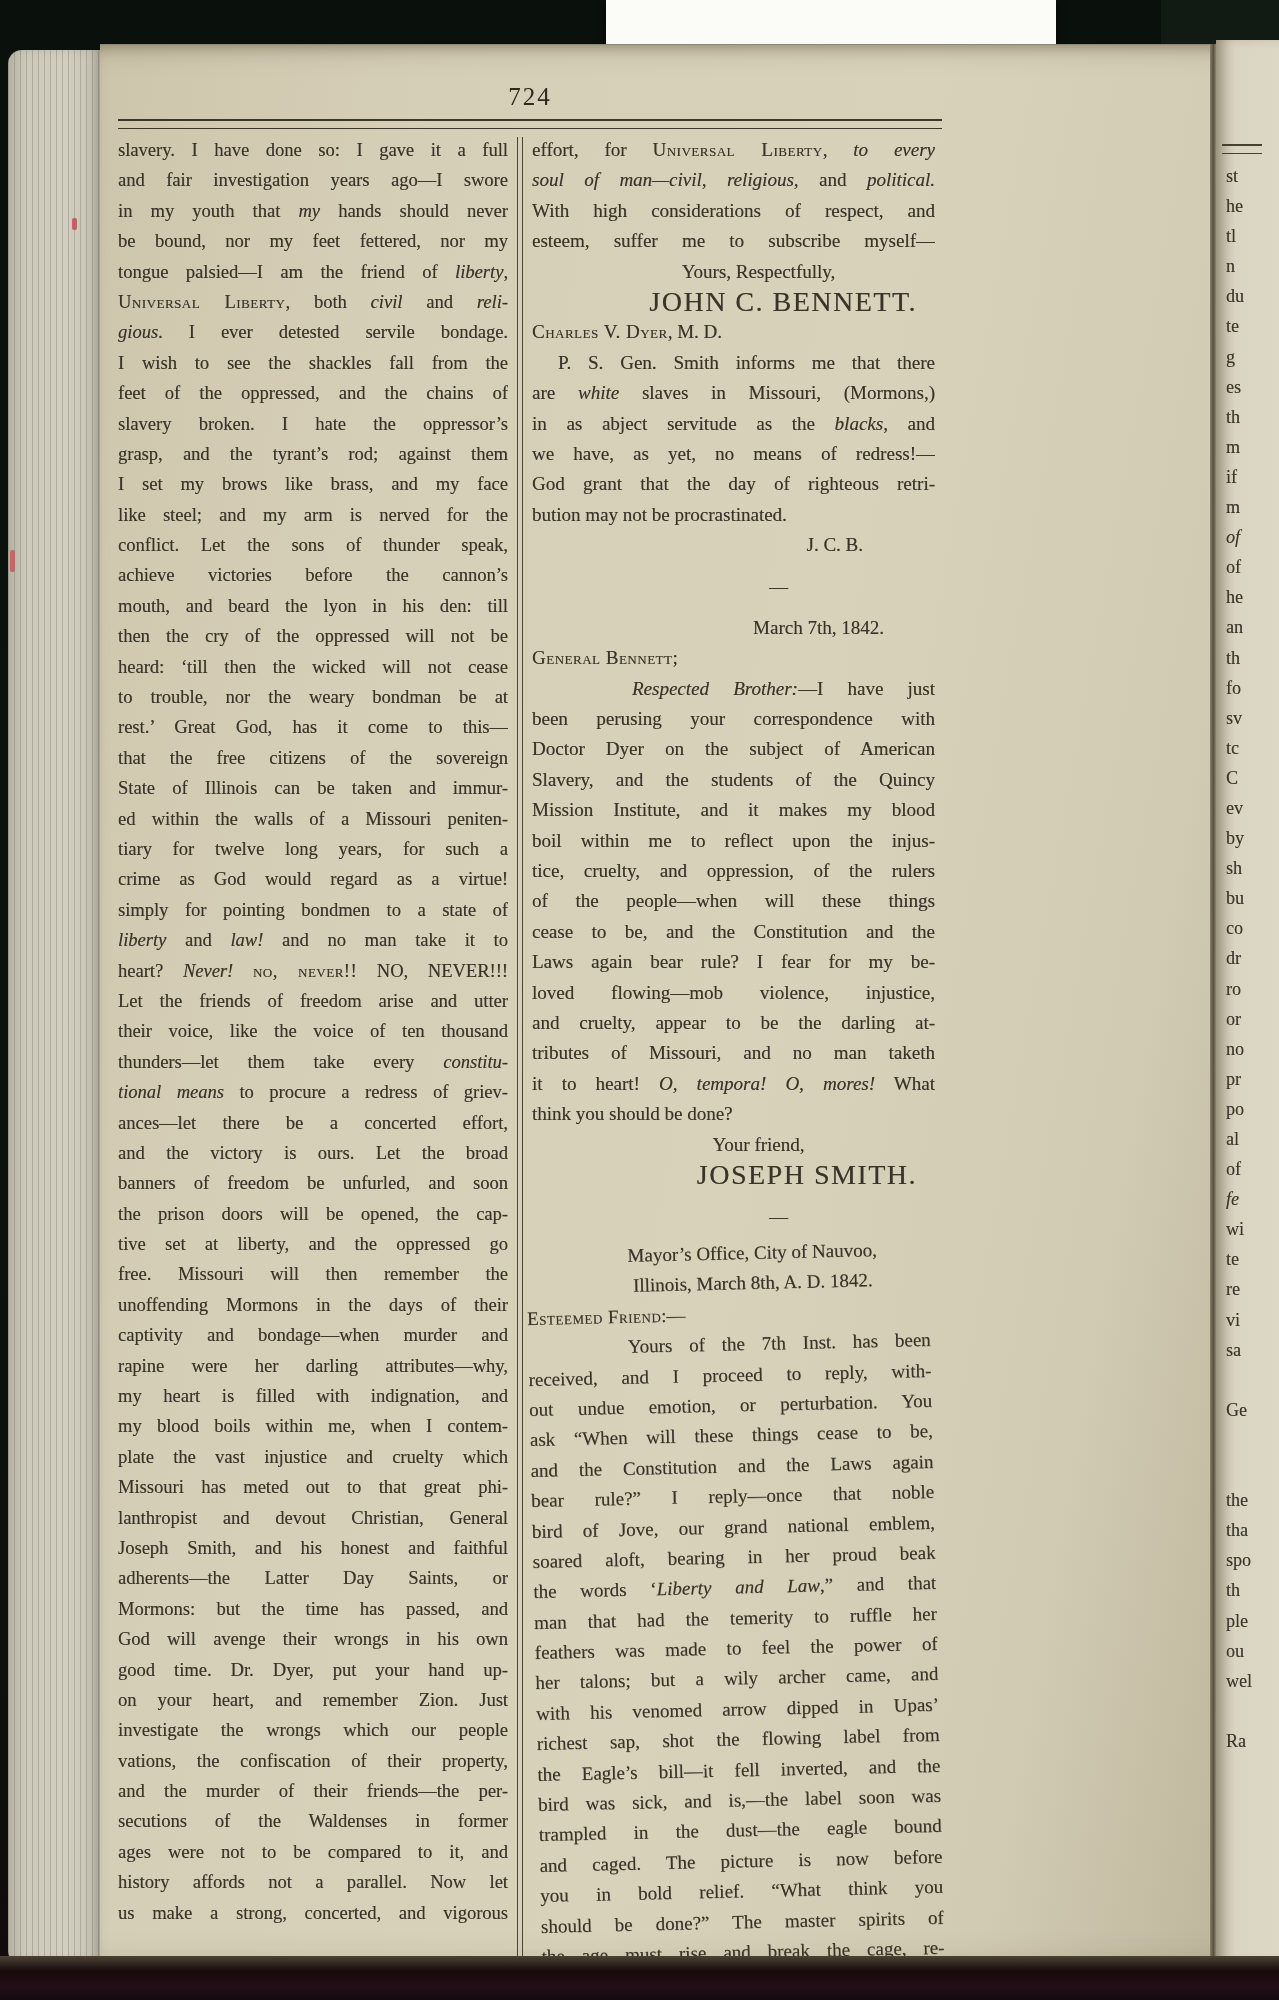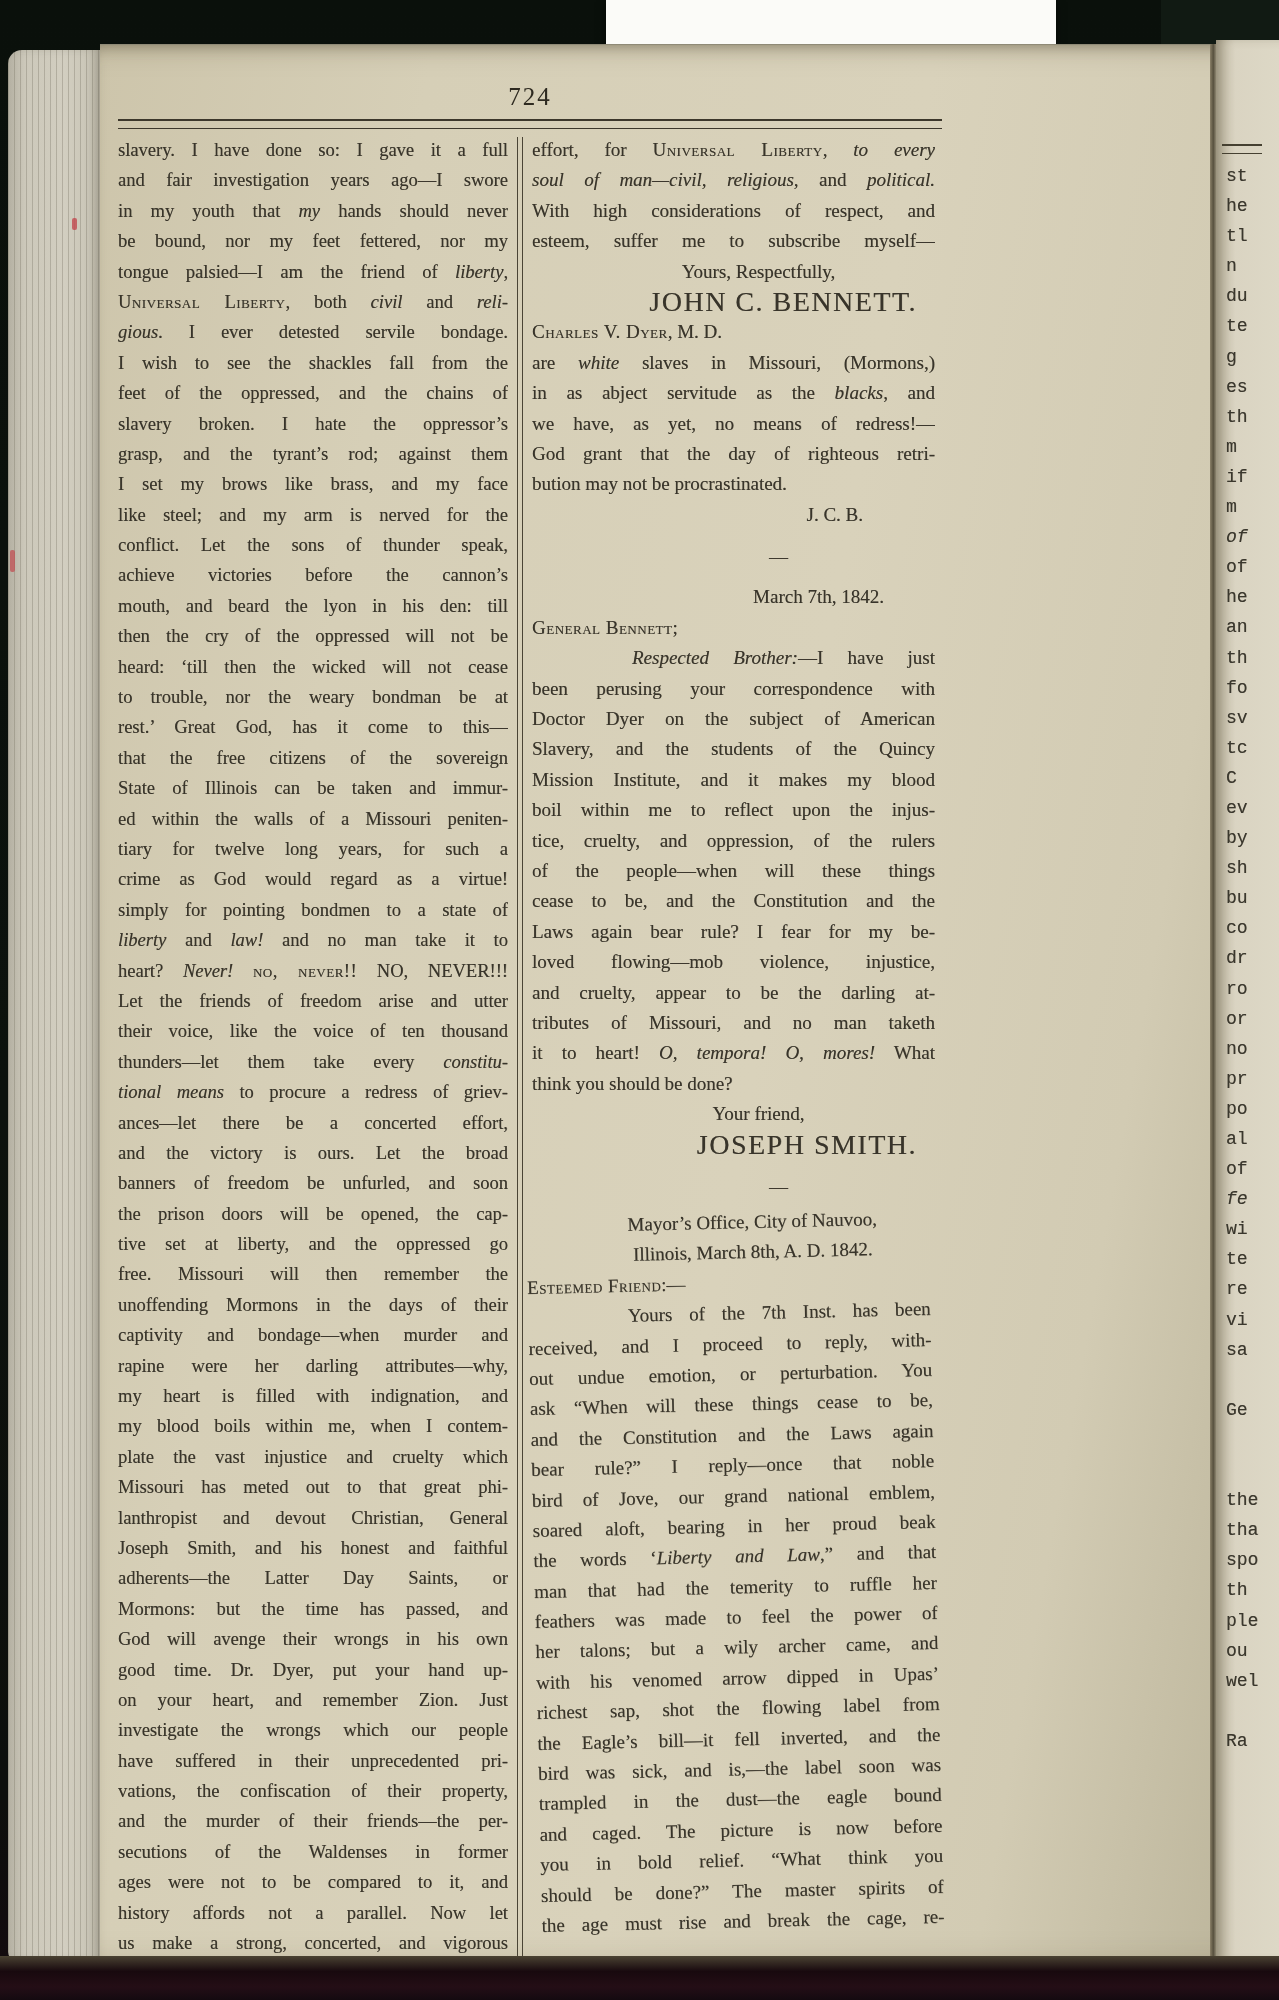--- a/index.html
+++ b/index.html
@@ -53,21 +53,21 @@
   }
   
   .next-page{
     position:absolute;left:1216px;top:40px;width:63px;height:1922px;z-index:3;
     background:linear-gradient(90deg,#c9c2ac 0%,#dad4c2 30%,#ddd8c6 100%);
     box-shadow:inset 10px 0 14px -6px rgba(60,50,30,.45);
   }
   .np-rule{position:absolute;top:104px;left:6px;width:40px;height:7px;
     border-top:2.5px solid #454031;border-bottom:1.2px solid #454031;}
   .frags{position:absolute;top:121px;left:10px;width:52px;overflow:hidden;
-    font-size:18px;color:#3a372d;font-family:Liberation Mono, monospace;}
+    font-size:18px;color:#3a372d;}
   .frags .ln{text-align:left;text-align-last:left;height:30.1px;line-height:30.1px;}
 
   
   .bottom-bar{
     position:absolute;left:0;top:1956px;width:1279px;height:44px;z-index:5;
     background:linear-gradient(180deg,#4a4232 0%,#18090e 35%,#240e16 70%,#140a10 100%);
   }
 
   
   .page-number{
@@ -167,38 +167,38 @@
           <div class="ln">plate the vast injustice and cruelty which</div>
           <div class="ln">Missouri has meted out to that great phi-</div>
           <div class="ln">lanthropist and devout Christian, General</div>
           <div class="ln">Joseph Smith, and his honest and faithful</div>
           <div class="ln">adherents—the Latter Day Saints, or</div>
           <div class="ln">Mormons: but the time has passed, and</div>
           <div class="ln">God will avenge their wrongs in his own</div>
           <div class="ln">good time.  Dr. Dyer, put your hand up-</div>
           <div class="ln">on your heart, and remember Zion.  Just</div>
           <div class="ln">investigate the wrongs which our people</div>
-          <div class="ln">have suffered in their unprecedented pri-</div>
           <div class="ln">vations, the confiscation of their property,</div>
           <div class="ln">and the murder of their friends—the per-</div>
           <div class="ln">secutions of the Waldenses in former</div>
           <div class="ln">ages were not to be compared to it, and</div>
           <div class="ln">history affords not a parallel.  Now let</div>
           <div class="ln">us make a strong, concerted, and vigorous</div>
         </div>
       <div class="divider"></div>
       <div class="col col-right">
         <div class="rc-top">
             <div class="ln">effort, for <span class="sc">Universal Liberty</span>, <span class="it">to every</span></div>
             <div class="ln"><span class="it">soul of man—civil, religious,</span> and <span class="it">political.</span></div>
             <div class="ln">With high considerations of respect, and</div>
             <div class="ln">esteem, suffer me to subscribe myself—</div>
             <div class="ln cr">Yours, Respectfully,</div>
             <div class="ln sig">JOHN C. BENNETT.</div>
             <div class="ln end"><span class="sc">Charles V. Dyer</span>, M. D.</div>
+            <div class="ln in1">P. S. Gen. Smith informs me that there</div>
             <div class="ln">are <span class="it">white</span> slaves in Missouri, (Mormons,)</div>
             <div class="ln">in as abject servitude as the <span class="it">blacks</span>, and</div>
             <div class="ln">we have, as yet, no means of redress!—</div>
             <div class="ln">God grant that the day of righteous retri-</div>
             <div class="ln end">bution may not be procrastinated.</div>
             <div class="ln r2">J. C. B.</div>
             <div class="ln dash">—</div>
             <div class="ln cr2">March 7th, 1842.</div>
             <div class="ln end"><span class="sc">General Bennett</span>;</div>
             <div class="ln in2"><span class="it">Respected Brother:</span>—I have just</div>

